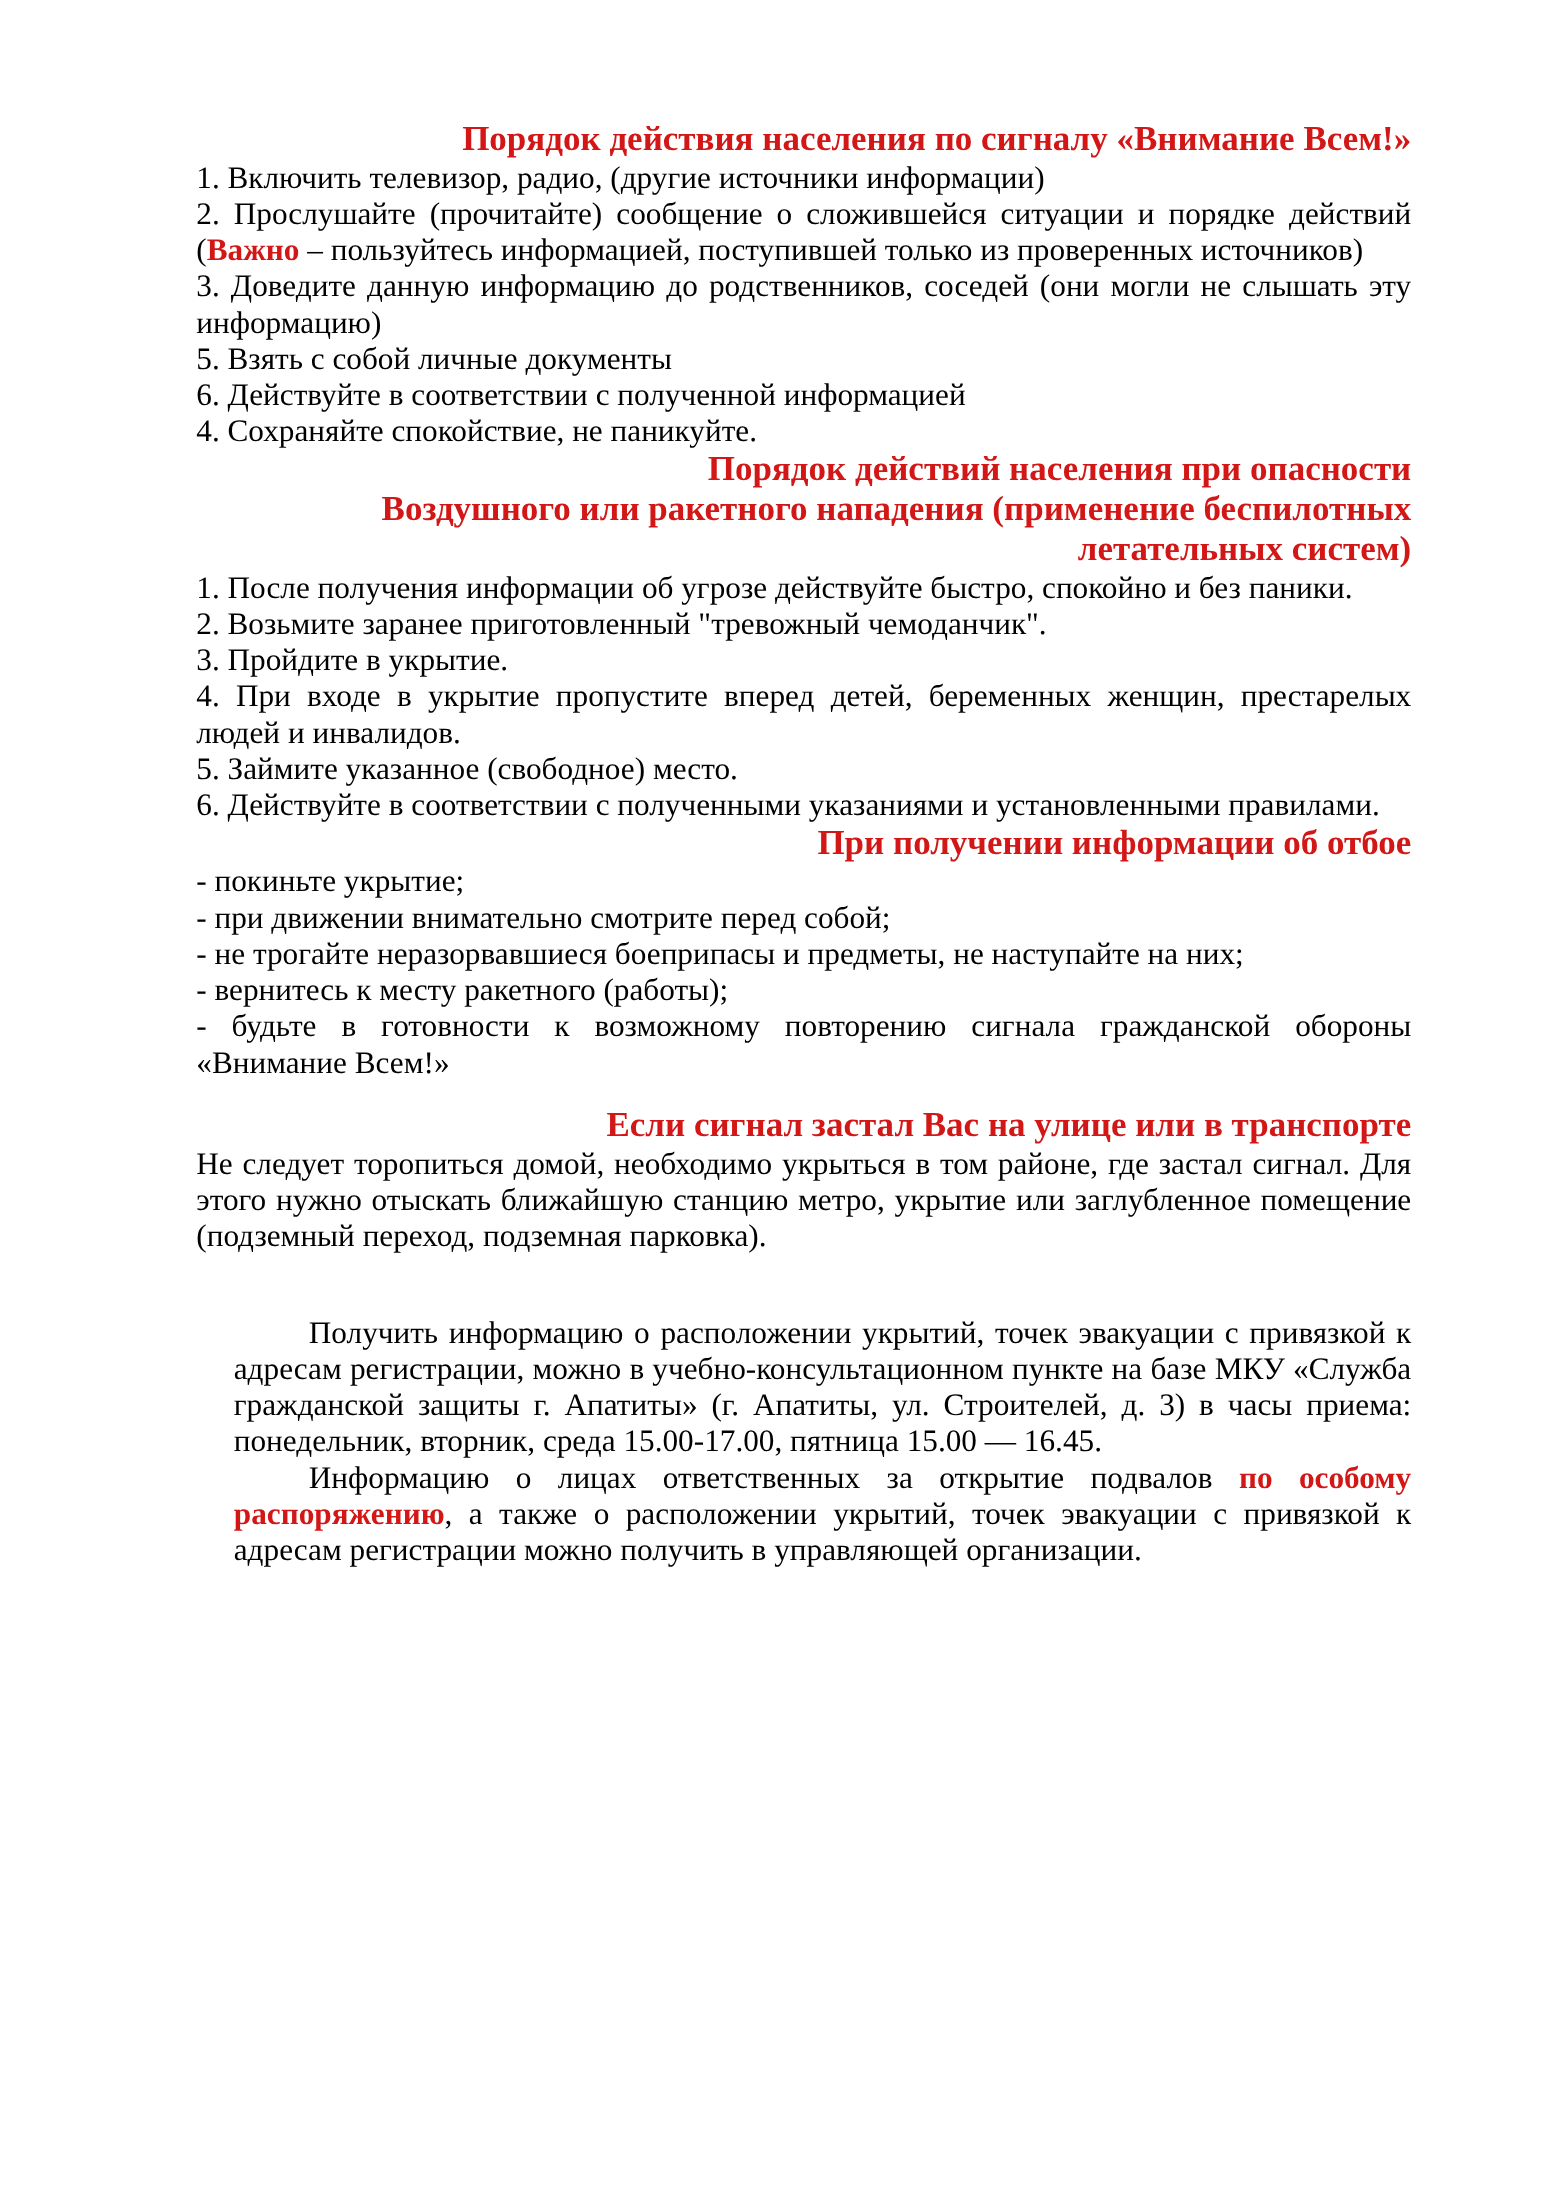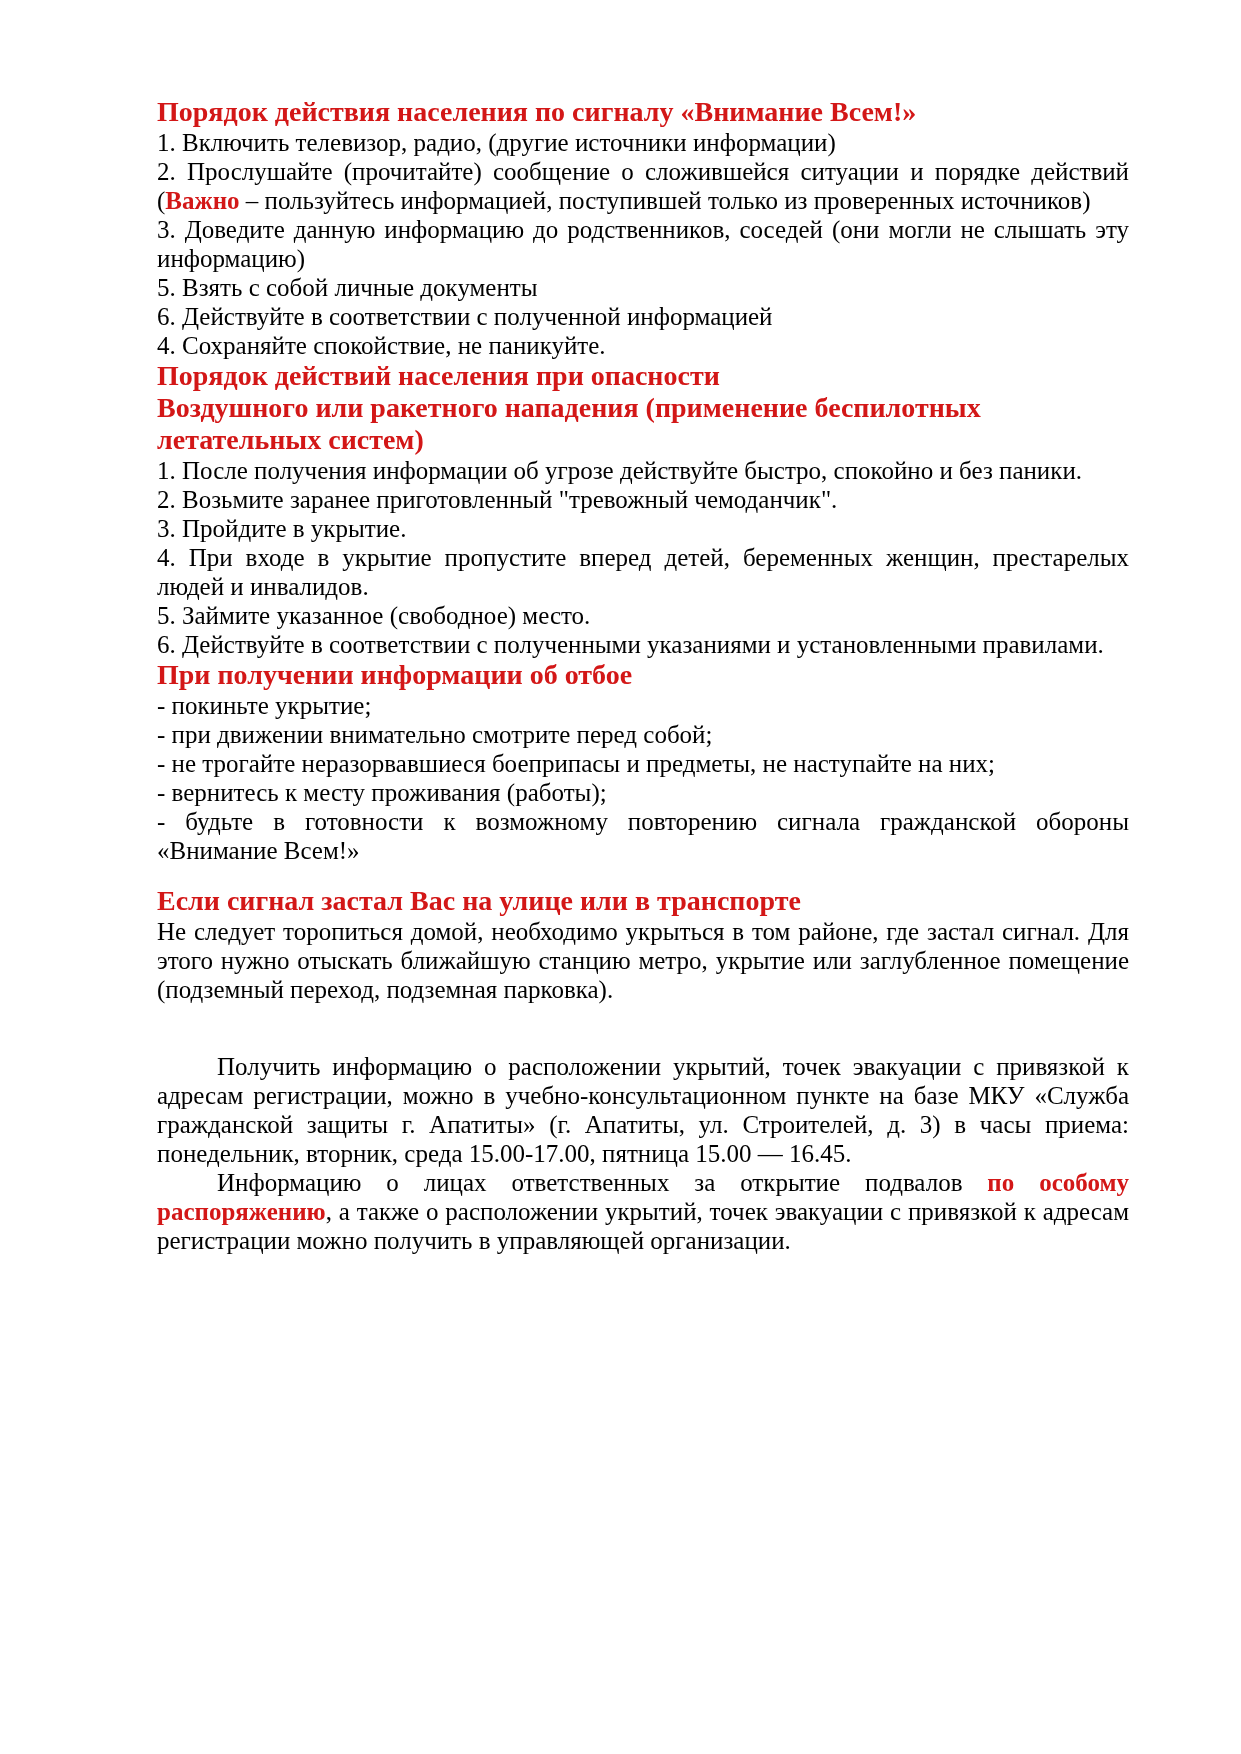--- a/index.html
+++ b/index.html
@@ -24,31 +24,32 @@
     left: 157px;
     top: 96px;
     width: 972px;
     color: #000000;
   }
   .heading {
     font-size: 28px;
     line-height: 32px;
     font-weight: bold;
     color: var(--accent-red, #d31717);
-    text-align: left;
+    text-align: right;
     white-space: pre-line;
   }
   .para {
     font-size: 25px;
     line-height: 29px;
     text-align: justify;
     text-align-last: left;
   }
   .para.indent {
     text-indent: 60px;
+    margin-left: 30px;
   }
   .red-seg {
     color: var(--accent-red, #d31717);
     font-weight: bold;
   }
   .spacer-big   { height: 48px; }
   .spacer-small { height: 20px; }
 </style>
 </head>
 <body style="background: rgb(255, 255, 255);">
@@ -68,21 +69,21 @@
       <div class="para"><span>1. После получения информации об угрозе действуйте быстро, спокойно и без паники.</span></div>
       <div class="para"><span>2. Возьмите заранее приготовленный "тревожный чемоданчик".</span></div>
       <div class="para"><span>3. Пройдите в укрытие.</span></div>
       <div class="para"><span>4. При входе в укрытие пропустите вперед детей, беременных женщин, престарелых людей и инвалидов.</span></div>
       <div class="para"><span>5. Займите указанное (свободное) место.</span></div>
       <div class="para"><span>6. Действуйте в соответствии с полученными указаниями и установленными правилами.</span></div>
       <div class="heading">При получении информации об отбое</div>
       <div class="para"><span>- покиньте укрытие;</span></div>
       <div class="para"><span>- при движении внимательно смотрите перед собой;</span></div>
       <div class="para"><span>- не трогайте неразорвавшиеся боеприпасы и предметы, не наступайте на них;</span></div>
-      <div class="para"><span>- вернитесь к месту проживания (работы);</span></div>
+      <div class="para"><span>- вернитесь к месту ракетного (работы);</span></div>
       <div class="para"><span>- будьте в готовности к возможному повторению сигнала гражданской обороны «Внимание Всем!»</span></div>
       <div class="spacer-small"></div>
       <div class="heading">Если сигнал застал Вас на улице или в транспорте</div>
       <div class="para"><span>Не следует торопиться домой, необходимо укрыться в том районе, где застал сигнал. Для этого нужно отыскать ближайшую станцию метро, укрытие или заглубленное помещение (подземный переход, подземная парковка).</span></div>
       <div class="spacer-big"></div>
       <div class="para indent"><span>Получить информацию о расположении укрытий, точек эвакуации с привязкой к адресам регистрации, можно в учебно-консультационном пункте на базе МКУ «Служба гражданской защиты г. Апатиты» (г. Апатиты, ул. Строителей, д. 3) в часы приема: понедельник, вторник, среда 15.00-17.00, пятница 15.00 — 16.45.</span></div>
       <div class="para indent"><span>Информацию о лицах ответственных за открытие подвалов </span><span class="red-seg">по особому распоряжению</span><span>, а также о расположении укрытий, точек эвакуации с привязкой к адресам регистрации можно получить в управляющей организации.</span></div>
     </div>
 </div>
 

